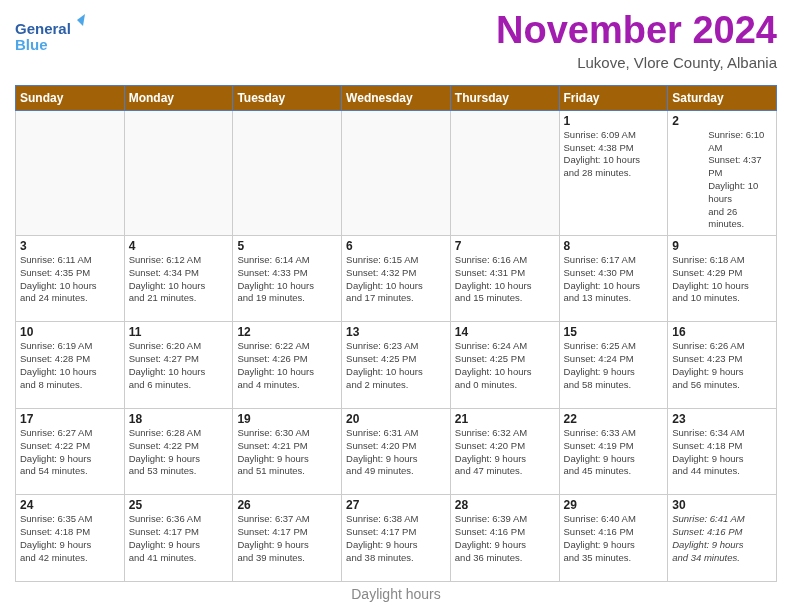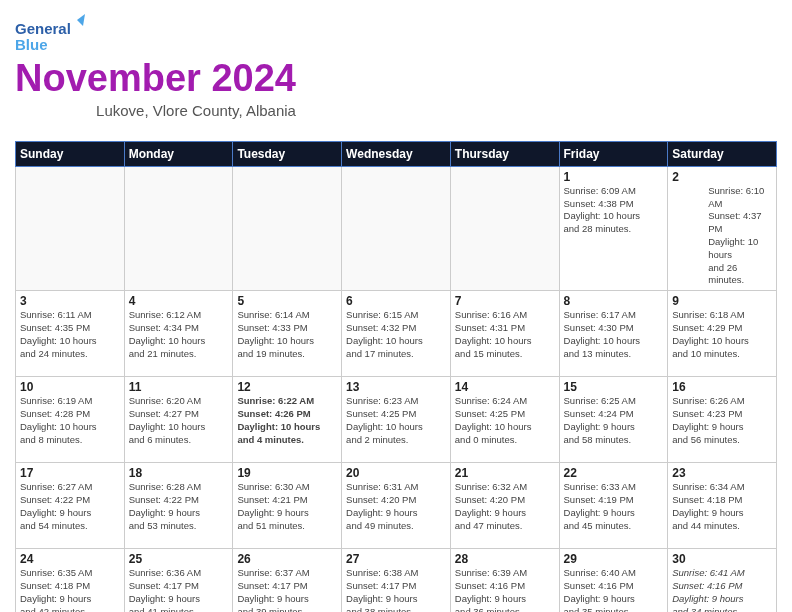--- a/index.html
+++ b/index.html
@@ -14,22 +14,21 @@
       width: 792px;
       height: 612px;
       padding: 10px 15px 10px 15px;
       display: flex;
       flex-direction: column;
     }
     .header {
       display: flex;
       align-items: flex-start;
       justify-content: space-between;
-      margin-bottom: 22px;
-      flex-direction: column;
+      margin-bottom: 14px;
     }
     .logo {
       display: flex;
       align-items: center;
       margin-top: 4px;
     }
     .title-block {
       text-align: right;
     }
     .main-title {
@@ -44,21 +43,21 @@
       margin-top: 2px;
     }
     .calendar {
       flex: 1;
       border: 1px solid #ccc;
       border-collapse: collapse;
       width: 100%;
       table-layout: fixed;
     }
     .calendar th {
-      background: #0f172a;
+      background: #a16207;
       color: #fff;
       font-size: 12px;
       font-weight: bold;
       padding: 5px 4px;
       text-align: left;
       border: 1px solid #4a7ac8;
     }
     .calendar td {
       border: 1px solid #ccc;
       vertical-align: top;
@@ -203,21 +202,21 @@
           </td>
           <td>
             <span class="day-num">11</span>
             <div class="day-info" style="white-space: pre-line;">Sunrise: 6:20 AM
 Sunset: 4:27 PM
 Daylight: 10 hours
 and 6 minutes.</div>
           </td>
           <td>
             <span class="day-num">12</span>
-            <div class="day-info" style="white-space: pre-line; font-weight: bold;">Sunrise: 6:22 AM
+            <div class="day-info" style="white-space: pre-line;">Sunrise: 6:22 AM
 Sunset: 4:26 PM
 Daylight: 10 hours
 and 4 minutes.</div>
           </td>
           <td>
             <span class="day-num">13</span>
             <div class="day-info" style="white-space: pre-line;">Sunrise: 6:23 AM
 Sunset: 4:25 PM
 Daylight: 10 hours
 and 2 minutes.</div>

